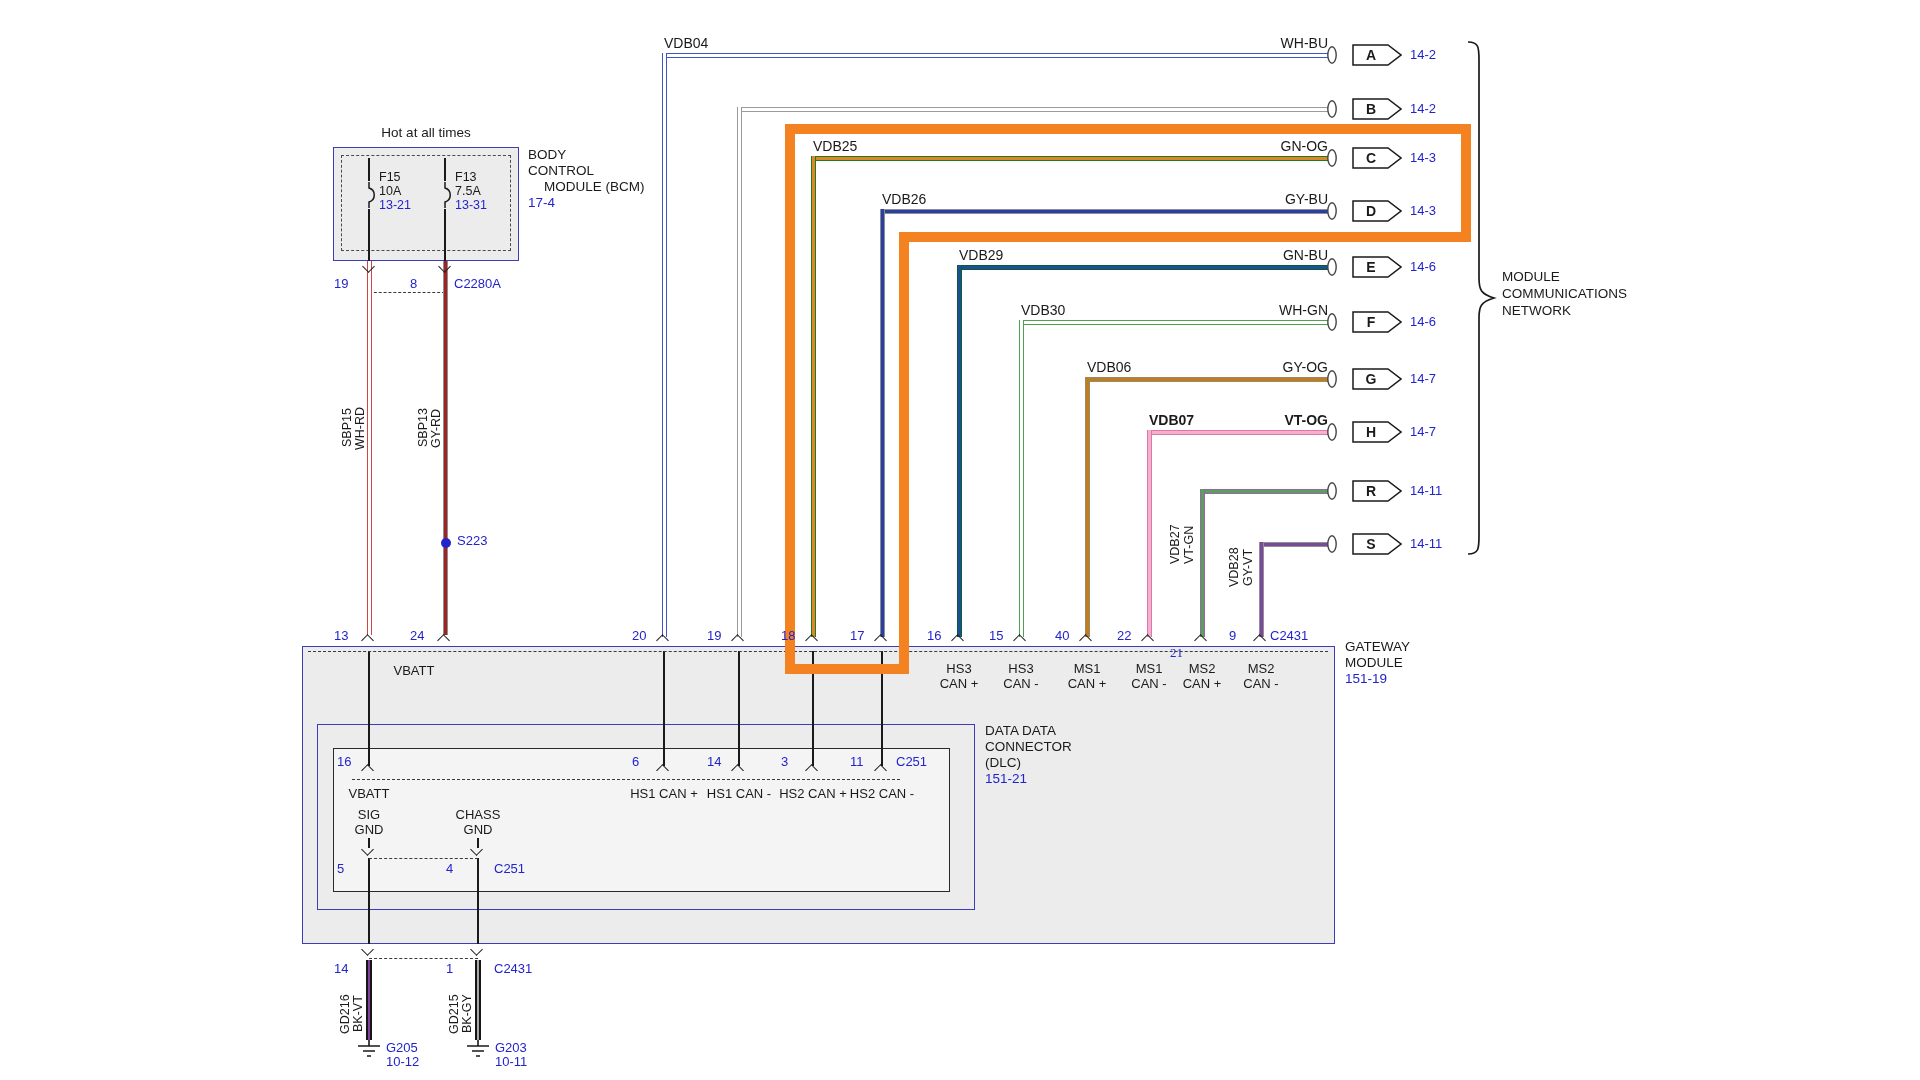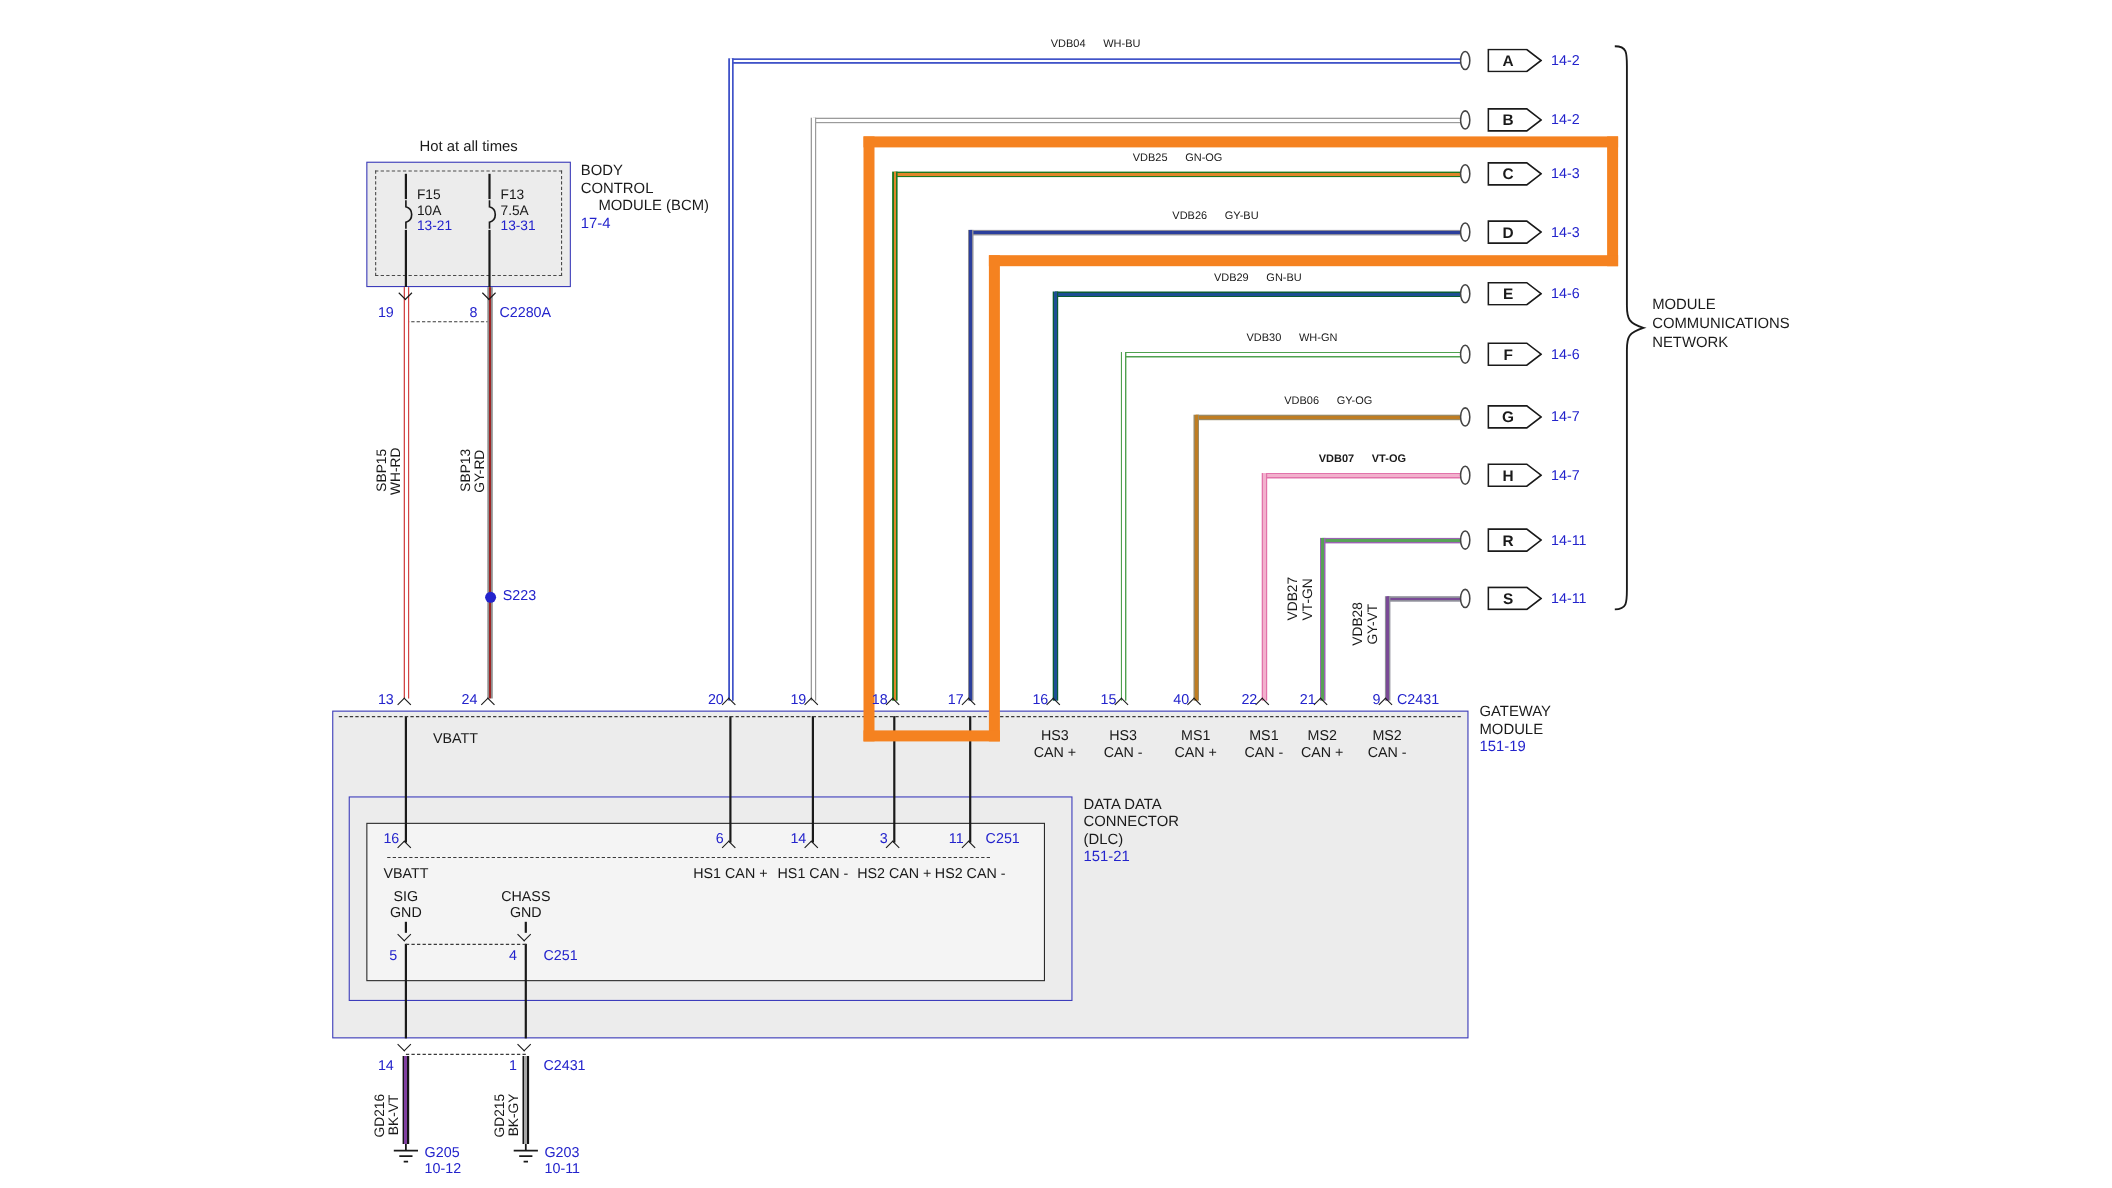--- a/index.html
+++ b/index.html
@@ -4,42 +4,42 @@
 <style>
   *{margin:0;padding:0;box-sizing:border-box}
   html,body{background:#ffffff}
   #stage{position:relative;width:1920px;height:1080px;background:#fff;
          font-family:"Liberation Sans",sans-serif;color:#1a1a1a;overflow:hidden}
   .txt{position:absolute;font-size:13.5px;line-height:16px;white-space:nowrap;z-index:45}
   .sm{font-size:13px;line-height:14.5px}
   .xs{font-size:12.5px;line-height:14.5px}
   .blue{color:#2323cc}
   .ctr{text-align:center}
-  .rt{text-align:right}
+  .rt{}
   .box{position:absolute;z-index:1}
   .dash{position:absolute;border-top:1.5px dashed #3a3a3a;height:0;z-index:6}
   .tl{position:absolute;width:1.5px;background:#1a1a1a;z-index:5}
   .wire-h{position:absolute;height:5px;z-index:10}
   .wire-v{position:absolute;width:5px;z-index:10}
   .wire-g{position:absolute;width:6px;z-index:10}
   .chev{position:absolute;width:9px;height:9px;border-left:1.8px solid #1a1a1a;border-top:1.8px solid #1a1a1a;z-index:12}
   .chev.up{transform:rotate(45deg)}
   .chev.dn{transform:rotate(225deg)}
   .vtext{position:absolute;writing-mode:vertical-rl;transform:rotate(180deg);
          font-size:12.5px;text-align:center;white-space:nowrap;z-index:45;width:14px}
   .tag{position:absolute;width:50px;height:22px;z-index:15}
   .tag span{position:absolute;left:0;top:0;width:38px;height:22px;display:flex;
             align-items:center;justify-content:center;font-size:14px;font-weight:bold}
   .twist{position:absolute;z-index:15;line-height:0}
   .orange{position:absolute;background:#f58220;z-index:40}
   .sig{position:absolute;font-size:13px;line-height:14.5px;text-align:center;white-space:nowrap;z-index:45}
   .svgabs{position:absolute;z-index:8;line-height:0}
   .dot{position:absolute;width:10px;height:10px;border-radius:50%;background:#2323cc;z-index:14}
-  .wirelabel{position:absolute;display:flex;justify-content:center;gap:16px;
-             font-size:10px;white-space:nowrap;z-index:45}
+  .wirelabel{position:absolute;display:flex;justify-content:space-between;gap:16px;
+             font-size:14px;white-space:nowrap;z-index:45}
 </style>
 </head>
 <body>
 
 <div id="stage">
 
   <div class="txt ctr" style="left:333px;top:125px;width:186px">Hot at all times</div>
   <div class="box" style="left:333px;top:147px;width:186px;height:114px;border:1.6px solid #3d3dbb;background:#ececec"></div>
   <div class="box" style="left:341px;top:155px;width:170px;height:96px;border:1.3px dashed #4a4a4a"></div>
   <div class="tl" style="left:368.2px;top:158px;height:23px"></div>
@@ -295,21 +295,21 @@
         <polygon points="1,1 36,1 49,11 36,21 1,21" fill="#ffffff" stroke="#1a1a1a" stroke-width="1.5"></polygon>
       </svg><span>H</span></div>
     <div class="txt sm blue" style="left: 1410px; top: 425px;">14-7</div>
     <div class="sig" style="left: 1115px; top: 662px; width: 68px;">
       <div>MS1</div>
       <div>CAN -</div>
     </div>
     <div class="wire-h" style="left: 1202px; top: 488.5px; width: 126px; background: linear-gradient(rgb(154, 98, 178) 0px, rgb(154, 98, 178) 1.3px, rgb(87, 162, 87) 1.3px, rgb(87, 162, 87) 3.7px, rgb(154, 98, 178) 3.7px, rgb(154, 98, 178) 5px);"></div>
     <div class="wire-v" style="left: 1199.5px; top: 488.5px; height: 148.5px; background: linear-gradient(to right, rgb(154, 98, 178) 0px, rgb(154, 98, 178) 1.3px, rgb(87, 162, 87) 1.3px, rgb(87, 162, 87) 3.7px, rgb(154, 98, 178) 3.7px, rgb(154, 98, 178) 5px);"></div>
     <div class="chev up" style="left: 1196px; top: 636px;"></div>
-    <div class="txt sm blue rt" style="left: 1170px; top: 629px; width: 26px;">21</div>
+    <div class="txt sm blue rt" style="left: 1170px; top: 646px; width: 26px; font-family: Liberation Serif, serif;">21</div>
     <div class="vtext" style="left: 1168px; top: 497px; height: 95px;">VDB27</div>
     <div class="vtext" style="left: 1182px; top: 497px; height: 95px;">VT-GN</div>
     <div class="twist" style="left: 1325px; top: 481px;"><svg width="14" height="20">
         <ellipse cx="7" cy="10" rx="4.2" ry="8.2" fill="#fff" stroke="#444" stroke-width="1.4"></ellipse>
       </svg></div>
     <div class="tag" style="left: 1352px; top: 480px;"><svg width="50" height="22">
         <polygon points="1,1 36,1 49,11 36,21 1,21" fill="#ffffff" stroke="#1a1a1a" stroke-width="1.5"></polygon>
       </svg><span>R</span></div>
     <div class="txt sm blue" style="left: 1410px; top: 484px;">14-11</div>
     <div class="sig" style="left: 1168px; top: 662px; width: 68px;">

